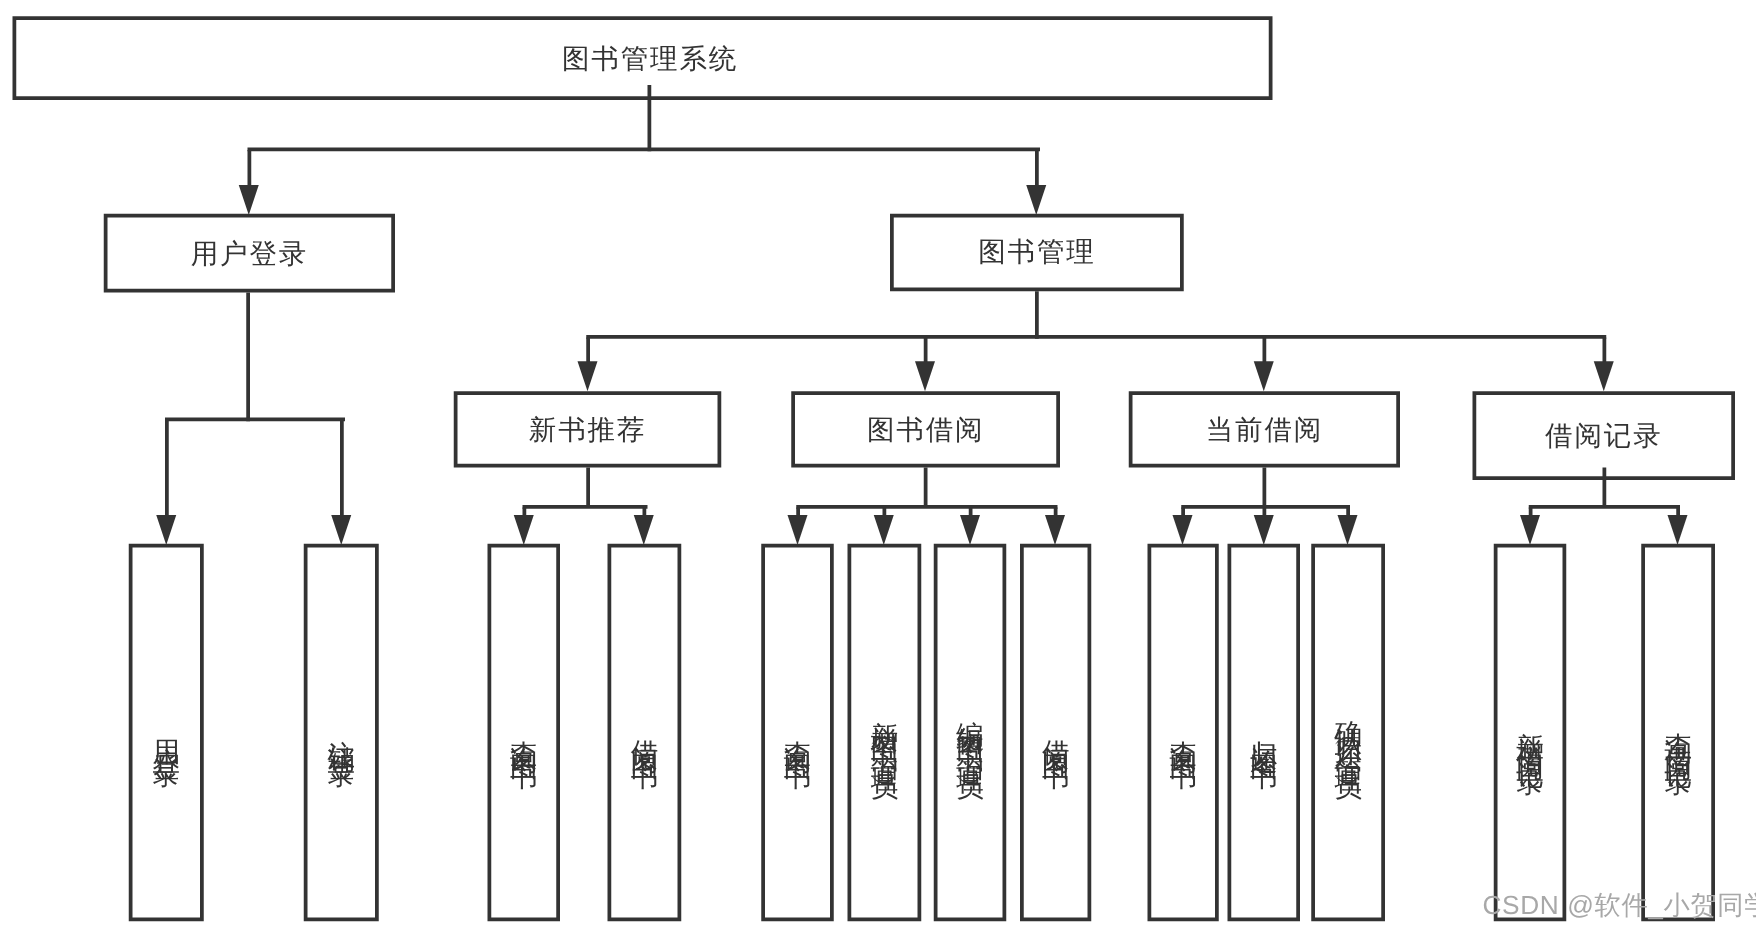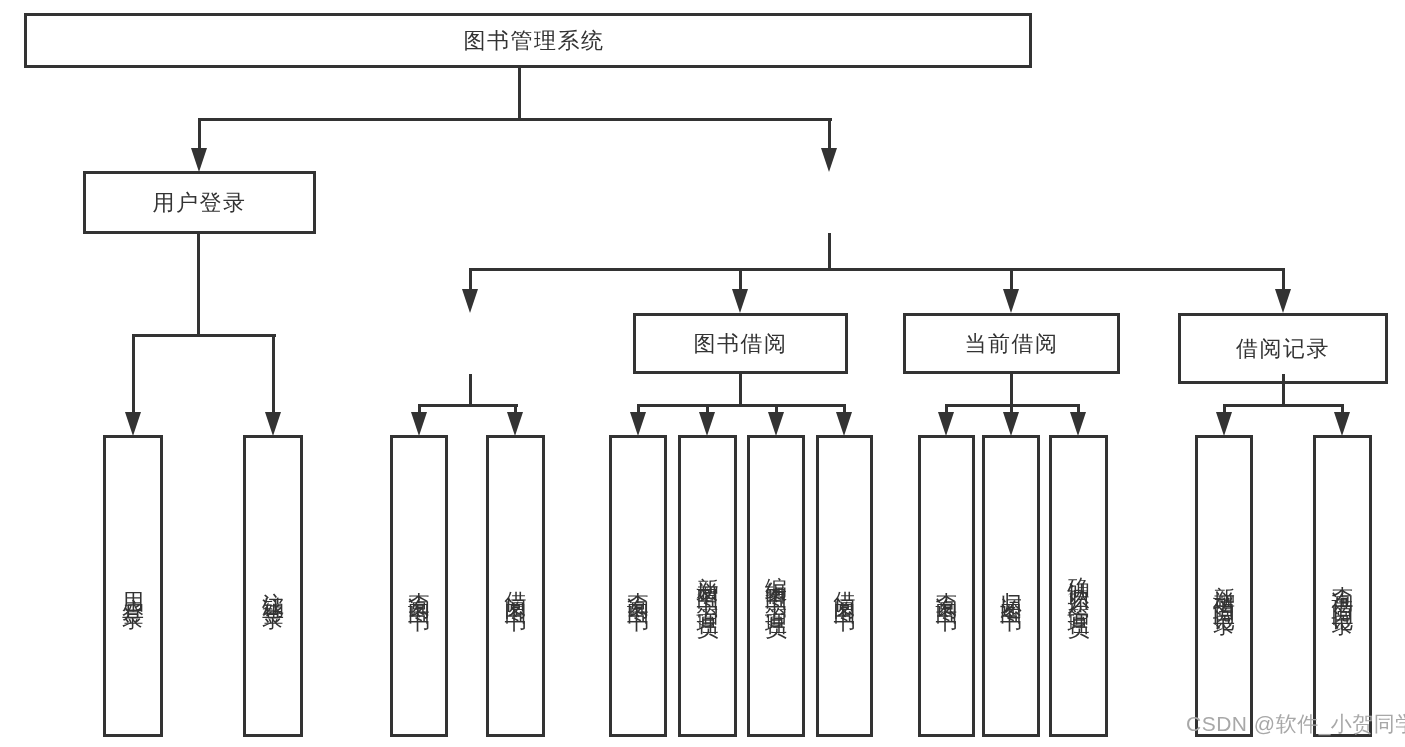--- a/index.html
+++ b/index.html
@@ -36,28 +36,34 @@
   .watermark{
     position:absolute;left:1186px;top:710px;z-index:6;
     font-size:21px;color:var(--watermark);letter-spacing:0.5px;white-space:nowrap;
   }
 </style>
 </head>
 <body>
 
 <div class="stage">
 
-  <div class="box" style="left:24px;top:13px;width:1008px;height:55px;padding-left:12px;">
+  <div class="box" style="left:10px;top:13px;width:1008px;height:67px;padding-left:12px;">
     <span class="lbl">图书管理系统</span>
   </div>
 
   <div class="box" style="left:83px;top:171px;width:233px;height:63px;">
     <span class="lbl">用户登录</span>
   </div>
+  <div class="box" style="left:712px;top:171px;width:235px;height:62px;">
+    <span class="lbl">图书管理</span>
+  </div>
 
+  <div class="box" style="left:363px;top:313px;width:214px;height:61px;">
+    <span class="lbl">新书推荐</span>
+  </div>
   <div class="box" style="left:633px;top:313px;width:215px;height:61px;text-align:right;">
     <span class="lbl">图书借阅</span>
   </div>
   <div class="box" style="left:903px;top:313px;width:217px;height:61px;font-family:Liberation Mono, monospace;">
     <span class="lbl">当前借阅</span>
   </div>
   <div class="box" style="left:1178px;top:313px;width:210px;height:71px;">
     <span class="lbl">借阅记录</span>
   </div>
 

